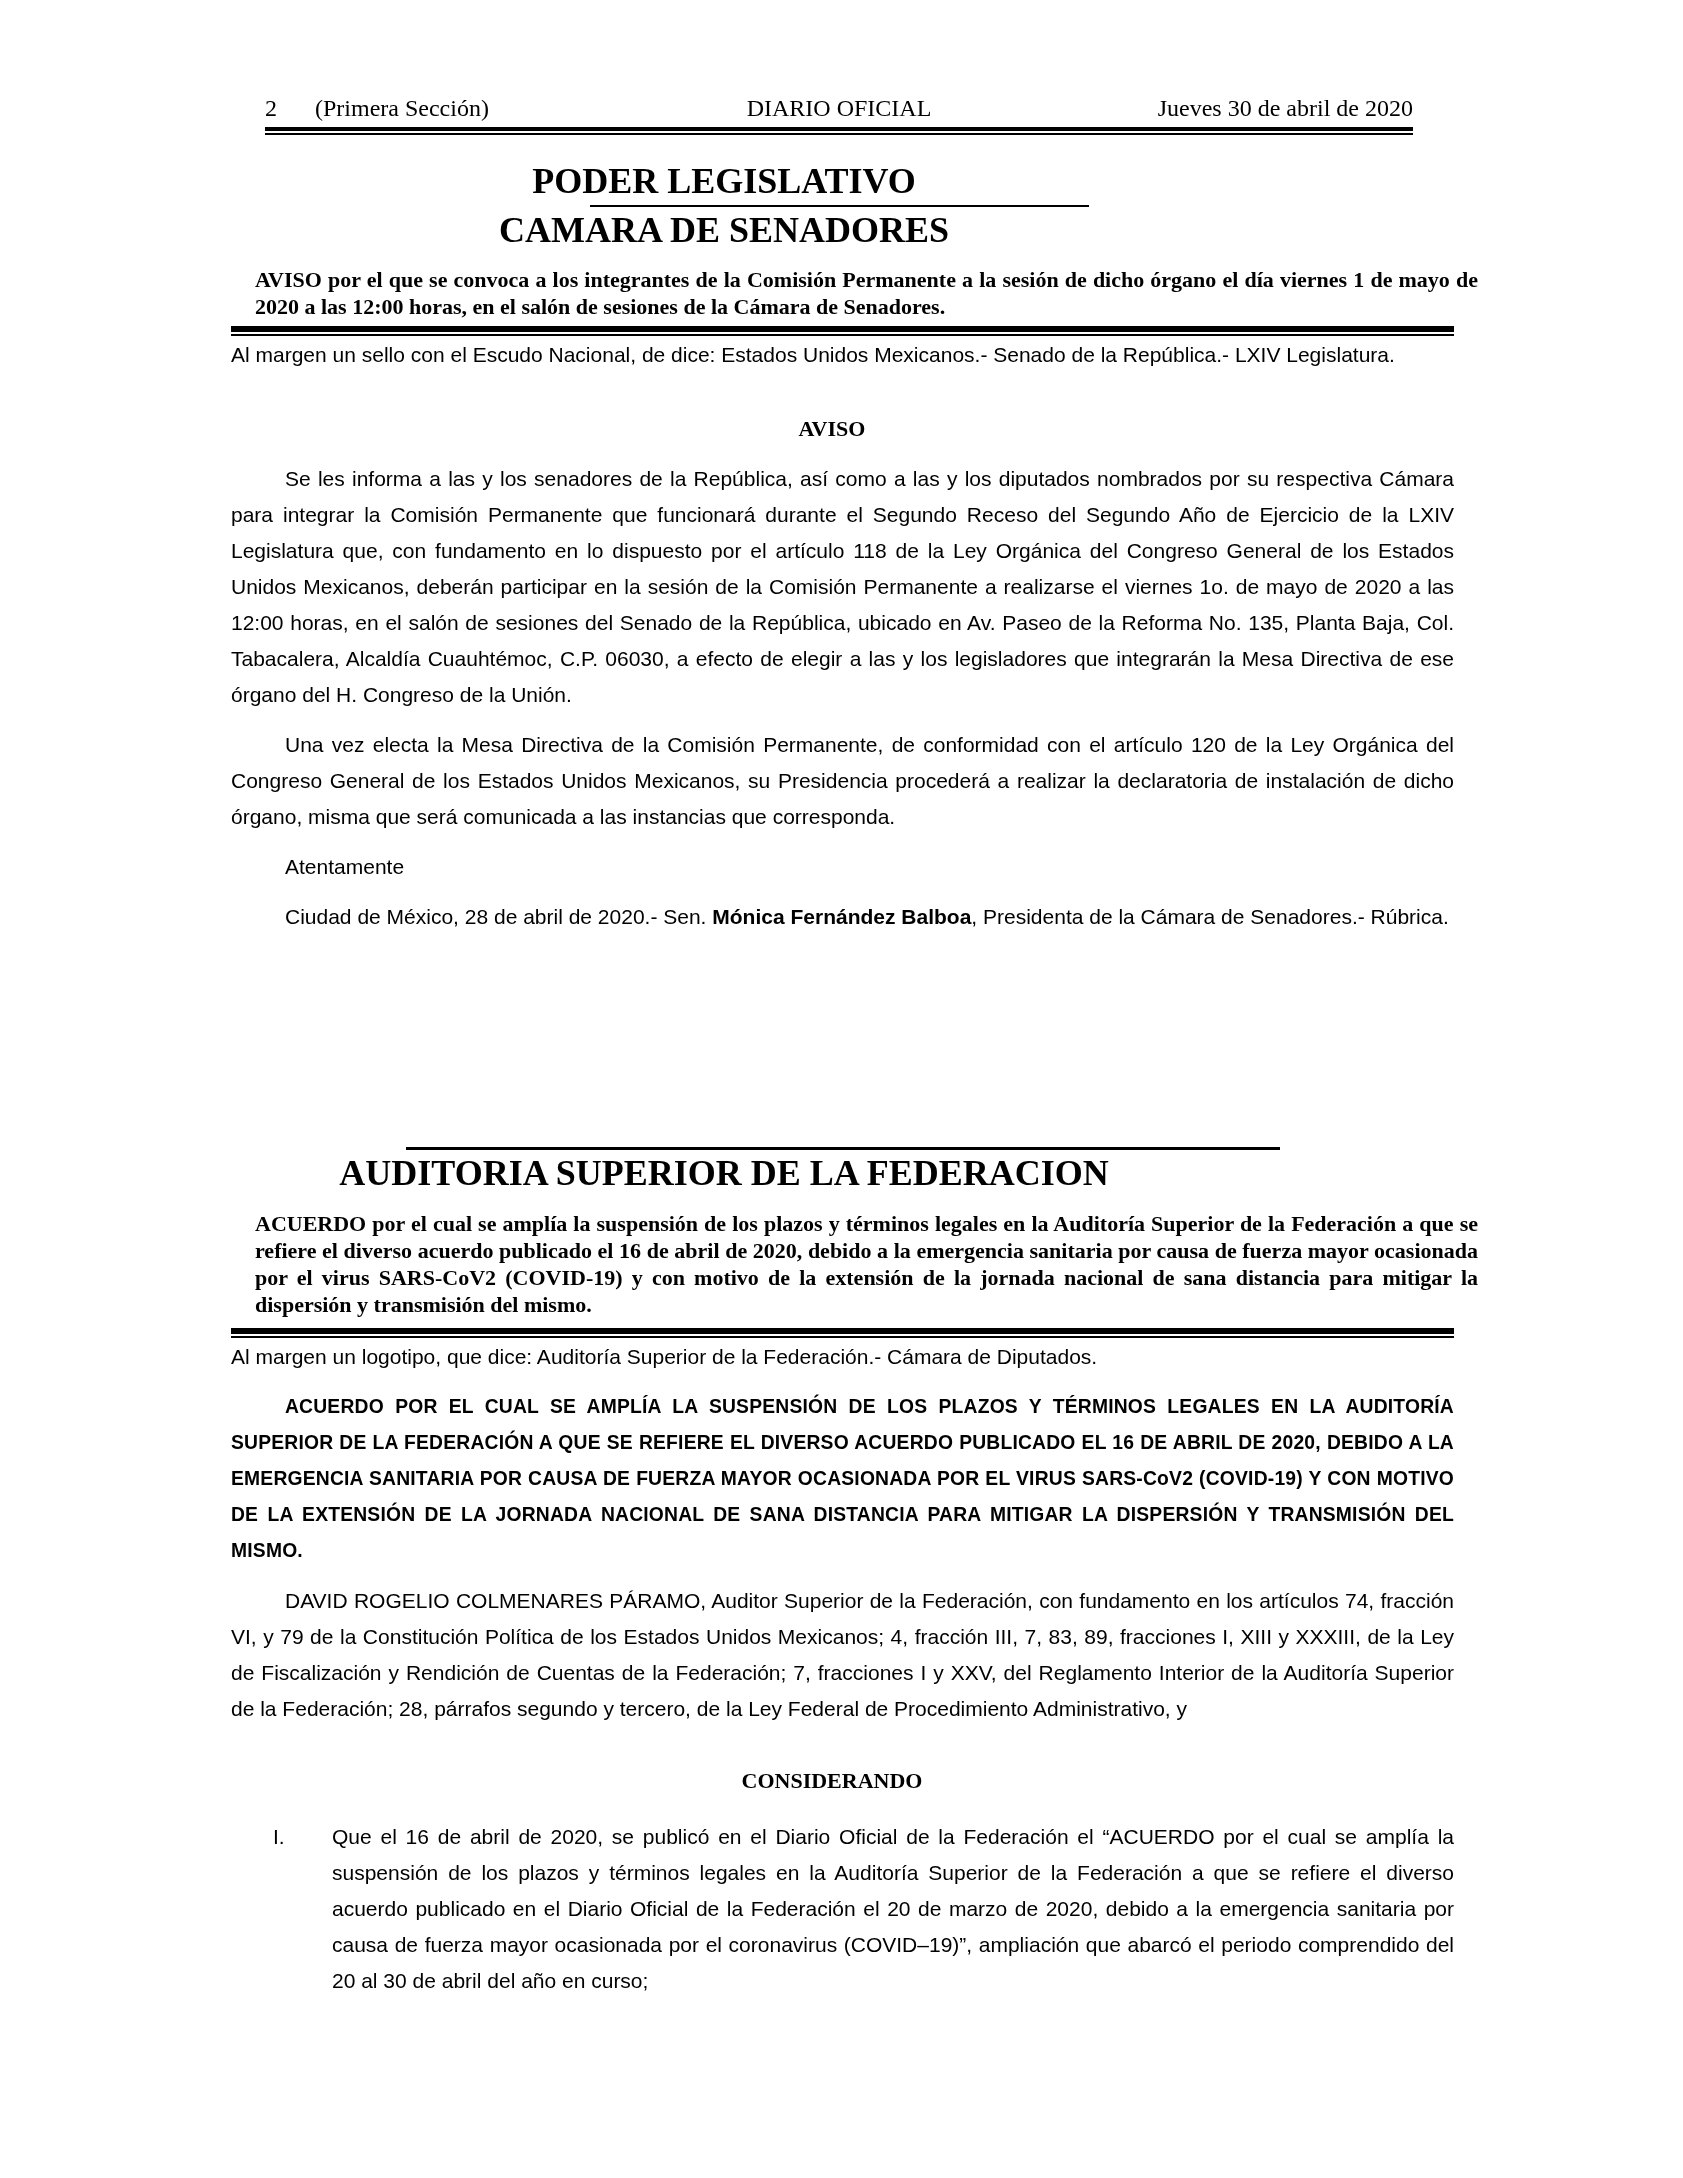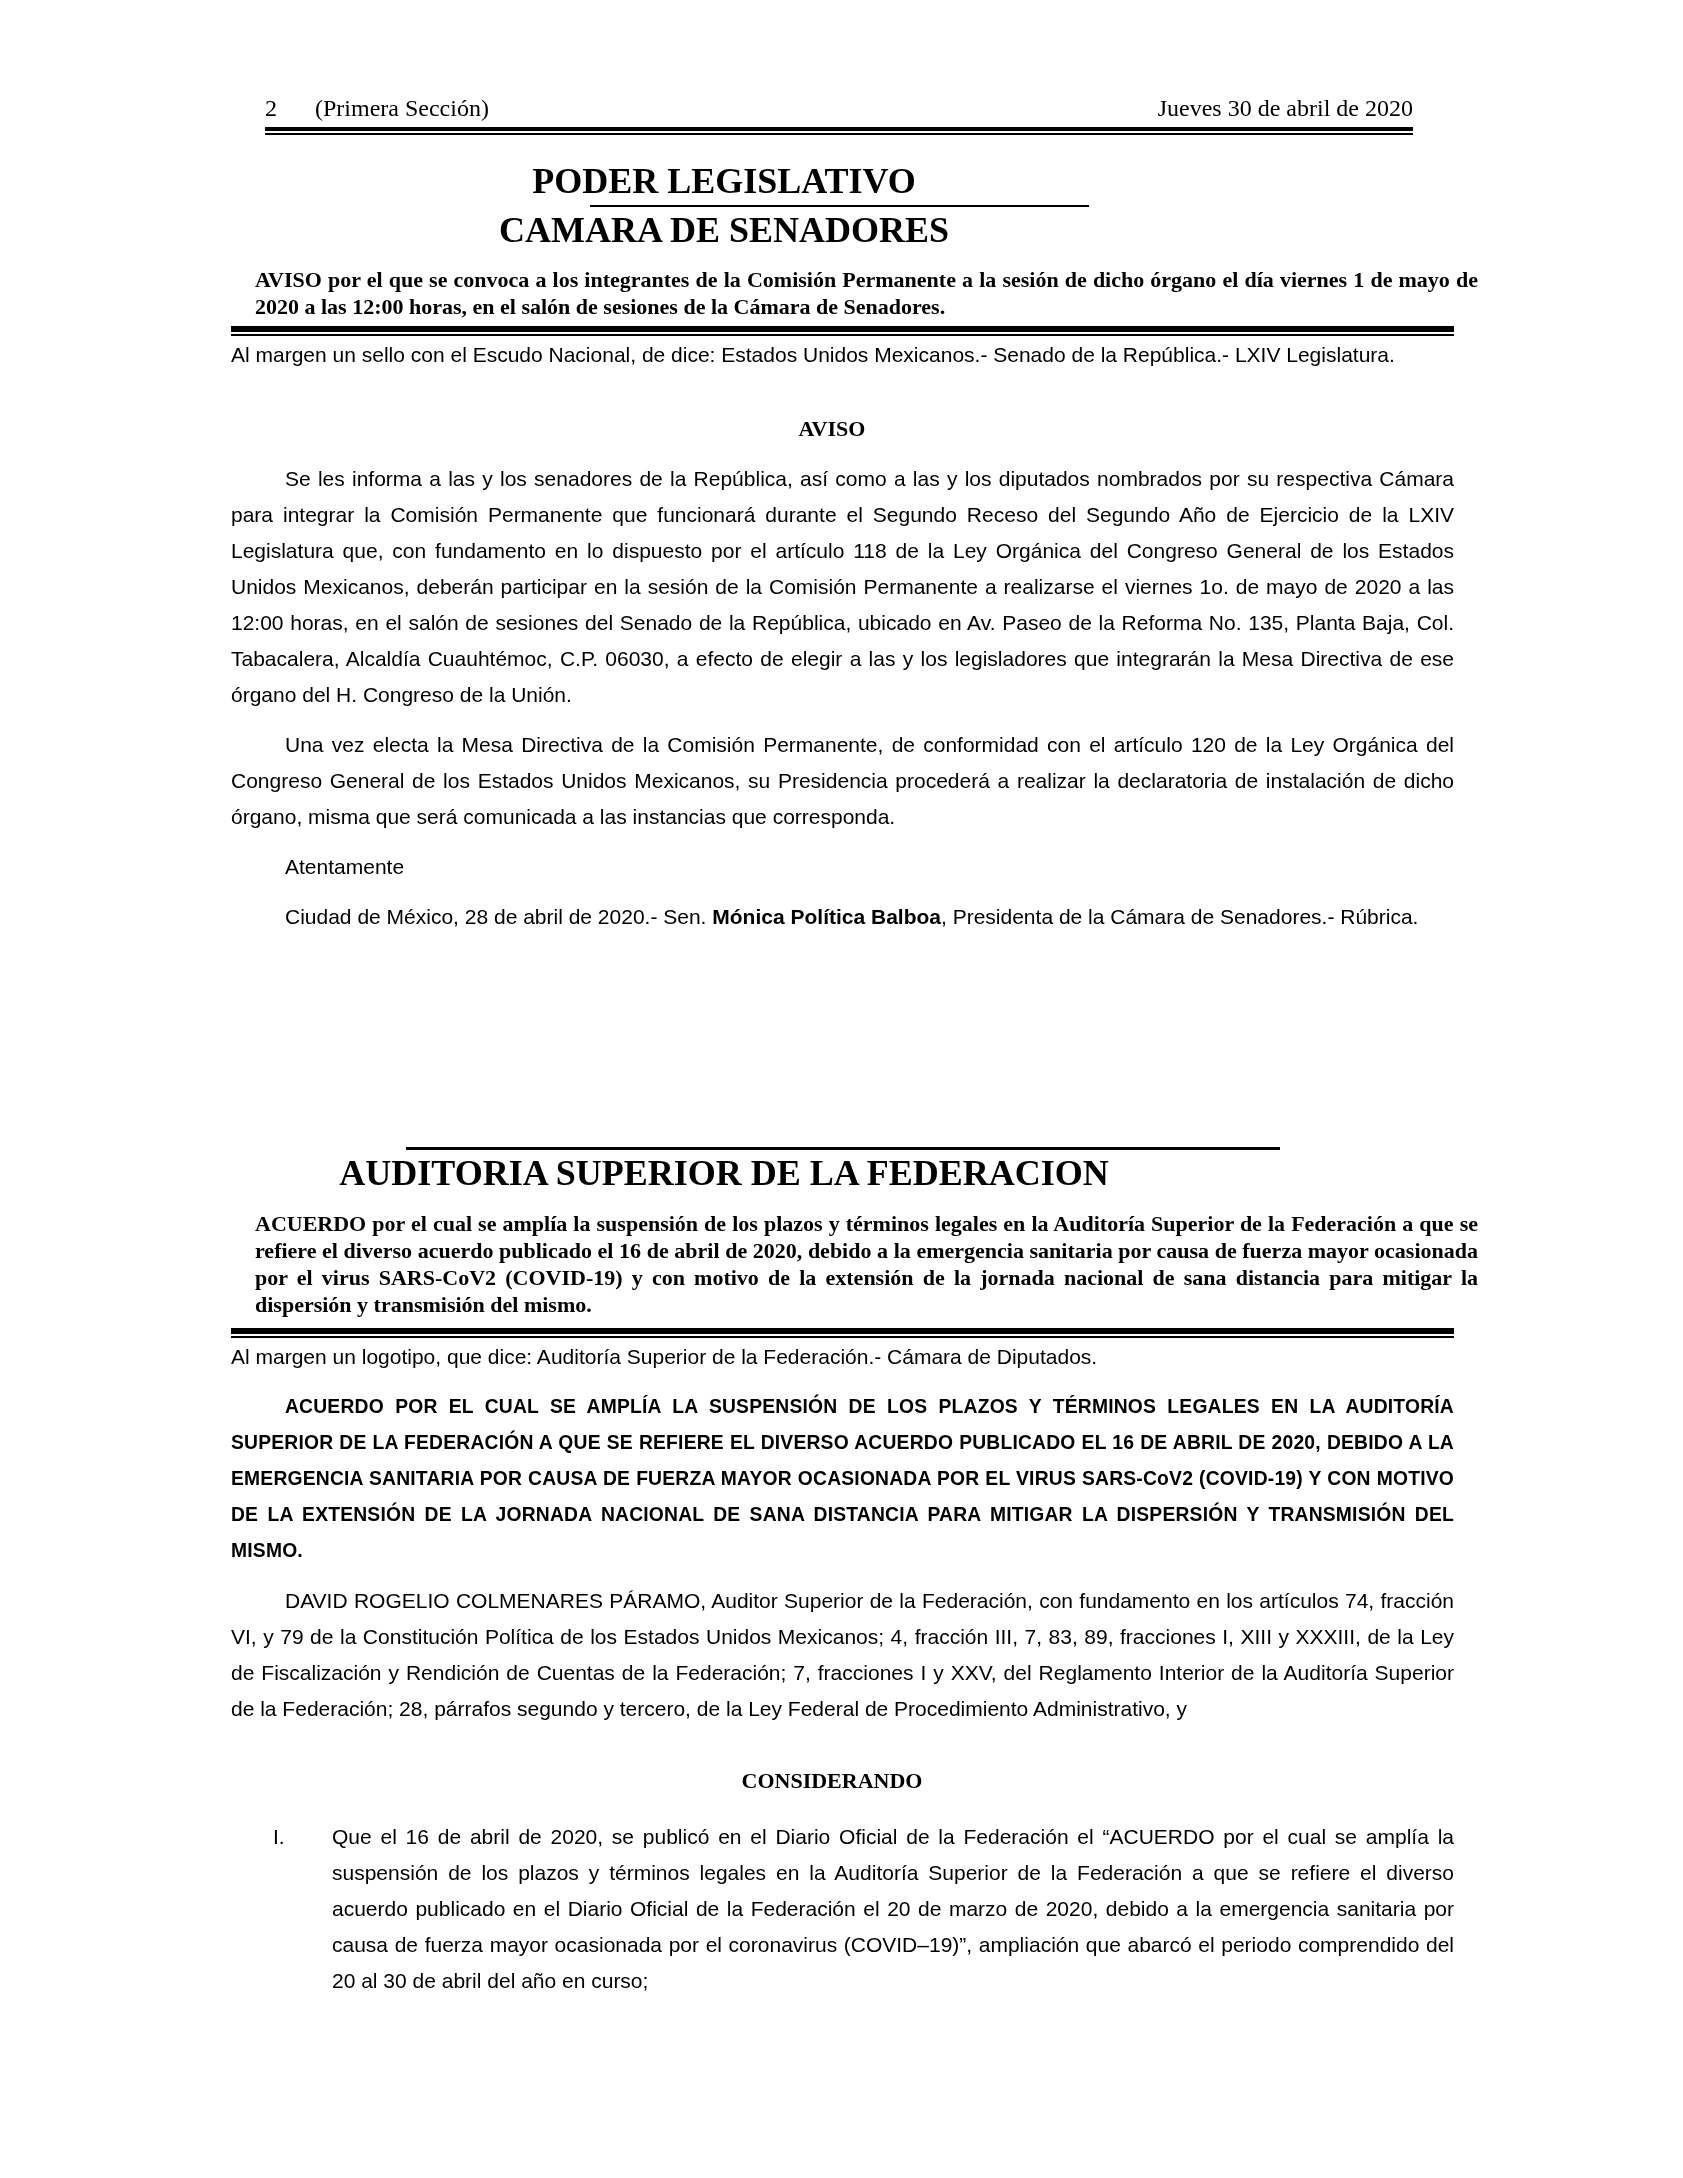--- a/index.html
+++ b/index.html
@@ -37,20 +37,21 @@
   .list { position: absolute; left: 231px; width: 1223px; font-size: 21px; line-height: 36px; }
   .list-item { position: relative; padding-left: 101px; text-align: justify; }
   .list-item .num { position: absolute; left: 42px; top: 0; }
 </style>
 </head>
 <body>
 
 <div id="run-header" class="serif">
   <span class="pg">2</span>
   <span class="sec">(Primera Sección)</span>
+  <span class="pub">DIARIO OFICIAL</span>
   <span class="date">Jueves 30 de abril de 2020</span>
 </div>
 <div class="hdr-rule" style="top:127px;height:4px;"></div>
 <div class="hdr-rule" style="top:133px;height:2px;"></div>
 
 <div class="big-title serif" style="top:161px;">PODER LEGISLATIVO</div>
 <div class="title-rule" style="left:590px;width:499px;top:205px;height:2px;"></div>
 <div class="big-title serif" style="top:210px;">CAMARA DE SENADORES</div>
 
 <div class="summary serif" style="top:266px;">AVISO por el que se convoca a los integrantes de la Comisión Permanente a la sesión de dicho órgano el día viernes 1 de mayo de 2020 a las 12:00 horas, en el salón de sesiones de la Cámara de Senadores.</div>
@@ -60,21 +61,21 @@
 <div class="body sans" style="top:337px;">
   <p class="noindent last-left">Al margen un sello con el Escudo Nacional, de dice: Estados Unidos Mexicanos.- Senado de la República.- LXIV Legislatura.</p>
 </div>
 
 <div class="section-head serif" style="top:416px;">AVISO</div>
 
 <div class="body sans" style="top:461px;">
   <p class="last-left">Se les informa a las y los senadores de la República, así como a las y los diputados nombrados por su respectiva Cámara para integrar la Comisión Permanente que funcionará durante el Segundo Receso del Segundo Año de Ejercicio de la LXIV Legislatura que, con fundamento en lo dispuesto por el artículo 118 de la Ley Orgánica del Congreso General de los Estados Unidos Mexicanos, deberán participar en la sesión de la Comisión Permanente a realizarse el viernes 1o. de mayo de 2020 a las 12:00 horas, en el salón de sesiones del Senado de la República, ubicado en Av. Paseo de la Reforma No. 135, Planta Baja, Col. Tabacalera, Alcaldía Cuauhtémoc, C.P. 06030, a efecto de elegir a las y los legisladores que integrarán la Mesa Directiva de ese órgano del H. Congreso de la Unión.</p>
   <p class="last-left">Una vez electa la Mesa Directiva de la Comisión Permanente, de conformidad con el artículo 120 de la Ley Orgánica del Congreso General de los Estados Unidos Mexicanos, su Presidencia procederá a realizar la declaratoria de instalación de dicho órgano, misma que será comunicada a las instancias que corresponda.</p>
   <p class="last-left">Atentamente</p>
-  <p class="last-left"><span>Ciudad de México, 28 de abril de 2020.- Sen. </span><b class="name">Mónica Política Balboa</b><span>, Presidenta de la Cámara de Senadores.- Rúbrica.</span></p>
+  <p class="last-left"><span>Ciudad de México, 28 de abril de 2020.- Sen. </span><b class="name">Mónica Fernández Balboa</b><span>, Presidenta de la Cámara de Senadores.- Rúbrica.</span></p>
 </div>
 
 <div class="title-rule" style="left:406px;width:874px;top:1147px;height:3px;"></div>
 <div class="big-title serif" style="top:1153px;">AUDITORIA SUPERIOR DE LA FEDERACION</div>
 
 <div class="summary serif" style="top:1210px;">ACUERDO por el cual se amplía la suspensión de los plazos y términos legales en la Auditoría Superior de la Federación a que se refiere el diverso acuerdo publicado el 16 de abril de 2020, debido a la emergencia sanitaria por causa de fuerza mayor ocasionada por el virus SARS-CoV2 (COVID-19) y con motivo de la extensión de la jornada nacional de sana distancia para mitigar la dispersión y transmisión del mismo.</div>
 <div class="double-rule-thick" style="top:1328px;"></div>
 <div class="double-rule-thin" style="top:1336px;"></div>
 
 <div class="body sans" style="top:1339px;">

